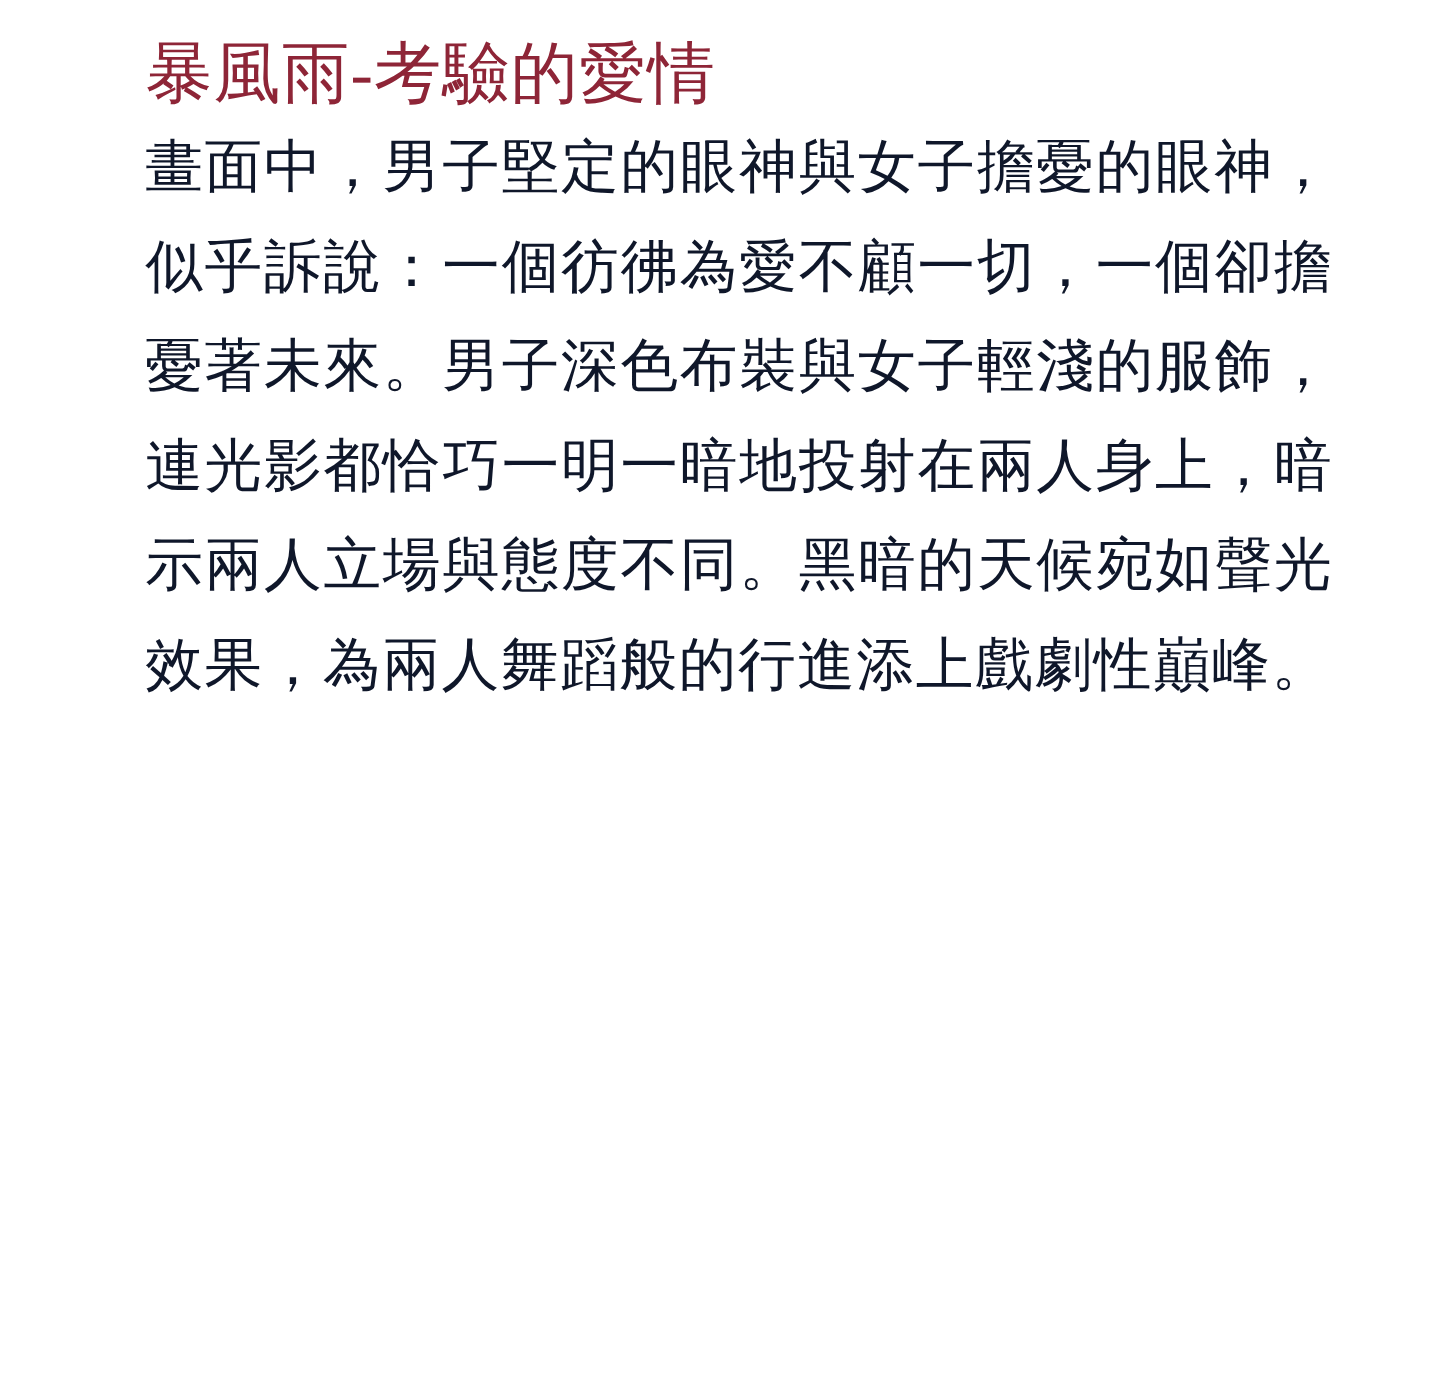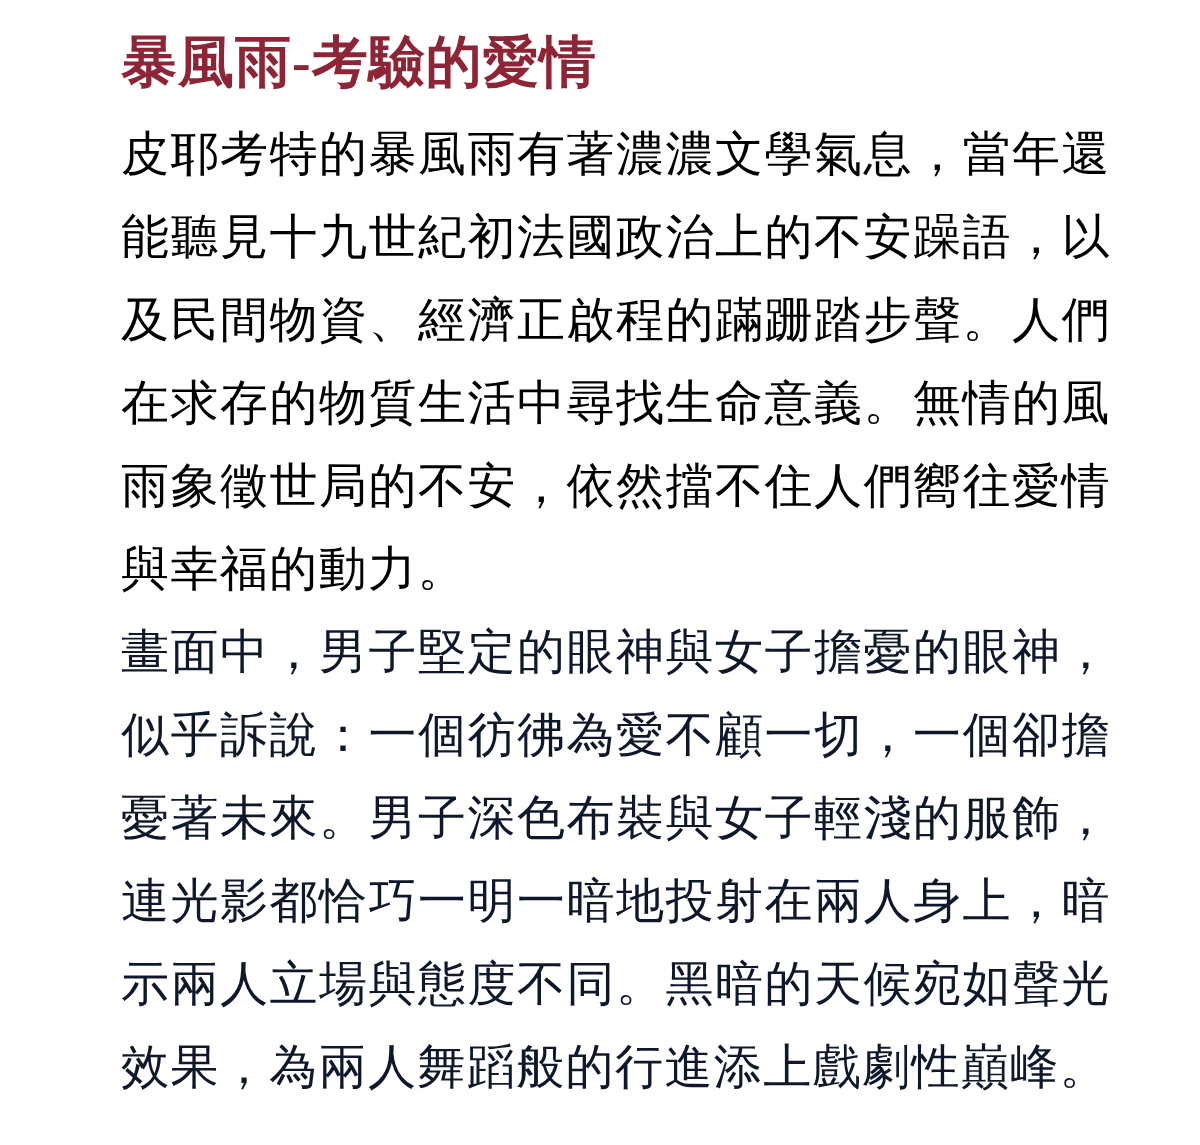--- a/index.html
+++ b/index.html
@@ -15,21 +15,21 @@
     overflow: hidden;
     background: #ffffff;
     padding: 26px 89px 0 121px;
     font-family: "Liberation Serif", serif;
   }
   .title {
     margin: 0;
     padding: 0;
     font-size: 56px;
     line-height: 72px;
-    font-weight: 700;
+    font-weight: 400;
     letter-spacing: 1px;
     white-space: nowrap;
   }
   .body-text {
     margin: 0;
     padding: 0;
     font-size: 48px;
     line-height: 83px;
     letter-spacing: 1.4px;
     text-align: justify;
@@ -39,15 +39,14 @@
   }
   .body-text.first {
     margin-top: 14px;
   }
 </style>
 </head>
 <body>
 
 <div class="page" style="background: rgb(255, 255, 255);">
   <h1 class="title" style="color: rgb(142, 37, 55);">暴風雨-考驗的愛情</h1>
-  <p class="body-text first" style="color: rgb(0, 0, 0);">皮耶考特的暴風雨有著濃濃文學氣息，當年還能聽見十九世紀初法國政治上的不安躁語，以及民間物資、經濟正啟程的蹣跚踏步聲。人們在求存的物質生活中尋找生命意義。無情的風雨象徵世局的不安，依然擋不住人們嚮往愛情與幸福的動力。</p>
   <p class="body-text" style="color: #0f172a;">畫面中，男子堅定的眼神與女子擔憂的眼神，似乎訴說：一個彷彿為愛不顧一切，一個卻擔憂著未來。男子深色布裝與女子輕淺的服飾，連光影都恰巧一明一暗地投射在兩人身上，暗示兩人立場與態度不同。黑暗的天候宛如聲光效果，為兩人舞蹈般的行進添上戲劇性巔峰。</p>
 </div>
 
 </body></html>

